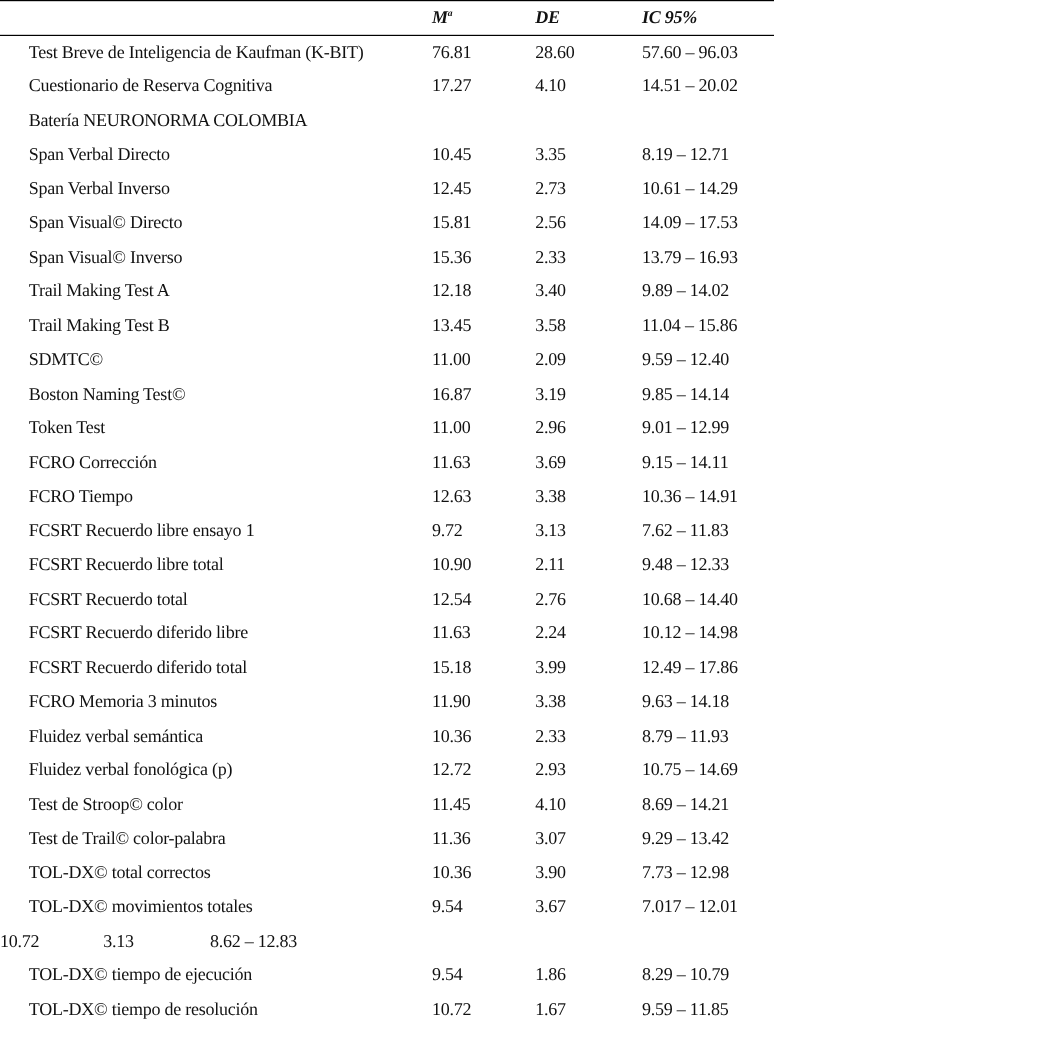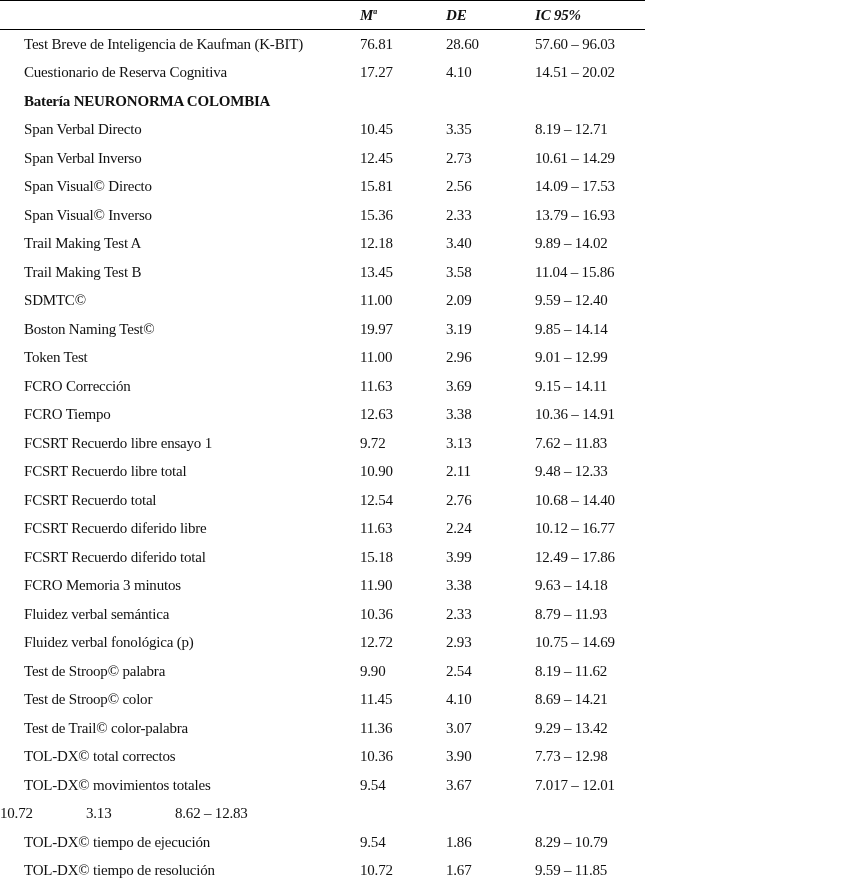--- a/index.html
+++ b/index.html
@@ -6,21 +6,21 @@
   body { width: 864px; height: 887px; overflow: hidden; position: relative;
          font-family: "Liberation Serif", "DejaVu Serif", serif; color: #111; }
   .table-wrap { position: absolute; left: 0; top: 0; width: 645px; }
   .rule { height: 1px; background: #000; width: 645px; }
   .row { display: flex; align-items: center; height: 28.5px; font-size: 15px; letter-spacing: -0.2px; }
   .c0 { width: 360px; padding-left: 24px; box-sizing: border-box; white-space: nowrap; }
   .c1 { width: 86px; }
   .c2 { width: 89px; }
   .c3 { width: 110px; white-space: nowrap; }
   .head { height: 28px; font-weight: bold; font-style: italic; }
-  .section { font-weight: bold; }
+  .section { font-weight: normal; }
   sup { font-size: 8px; vertical-align: super; }
 </style>
 </head>
 <body>
 
 <div class="table-wrap">
   <div class="rule"></div>
   <div class="row head">
     <div class="c0"></div>
     <div class="c1"><span>M</span><sup>a</sup></div>
@@ -86,21 +86,21 @@
         <div class="c3">11.04 – 15.86</div>
       </div>
       <div class="row">
         <div class="c0">SDMTC©</div>
         <div class="c1">11.00</div>
         <div class="c2">2.09</div>
         <div class="c3">9.59 – 12.40</div>
       </div>
       <div class="row">
         <div class="c0">Boston Naming Test©</div>
-        <div class="c1">19.97</div>
+        <div class="c1">16.87</div>
         <div class="c2">3.19</div>
         <div class="c3">9.85 – 14.14</div>
       </div>
       <div class="row">
         <div class="c0">Token Test</div>
         <div class="c1">11.00</div>
         <div class="c2">2.96</div>
         <div class="c3">9.01 – 12.99</div>
       </div>
       <div class="row">
@@ -130,21 +130,21 @@
       <div class="row">
         <div class="c0">FCSRT Recuerdo total</div>
         <div class="c1">12.54</div>
         <div class="c2">2.76</div>
         <div class="c3">10.68 – 14.40</div>
       </div>
       <div class="row">
         <div class="c0">FCSRT Recuerdo diferido libre</div>
         <div class="c1">11.63</div>
         <div class="c2">2.24</div>
-        <div class="c3">10.12 – 16.77</div>
+        <div class="c3">10.12 – 14.98</div>
       </div>
       <div class="row">
         <div class="c0">FCSRT Recuerdo diferido total</div>
         <div class="c1">15.18</div>
         <div class="c2">3.99</div>
         <div class="c3">12.49 – 17.86</div>
       </div>
       <div class="row">
         <div class="c0">FCRO Memoria 3 minutos</div>
         <div class="c1">11.90</div>
@@ -157,26 +157,20 @@
         <div class="c2">2.33</div>
         <div class="c3">8.79 – 11.93</div>
       </div>
       <div class="row">
         <div class="c0">Fluidez verbal fonológica (p)</div>
         <div class="c1">12.72</div>
         <div class="c2">2.93</div>
         <div class="c3">10.75 – 14.69</div>
       </div>
       <div class="row">
-        <div class="c0">Test de Stroop© palabra</div>
-        <div class="c1">9.90</div>
-        <div class="c2">2.54</div>
-        <div class="c3">8.19 – 11.62</div>
-      </div>
-      <div class="row">
         <div class="c0">Test de Stroop© color</div>
         <div class="c1">11.45</div>
         <div class="c2">4.10</div>
         <div class="c3">8.69 – 14.21</div>
       </div>
       <div class="row">
         <div class="c0">Test de Trail© color-palabra</div>
         <div class="c1">11.36</div>
         <div class="c2">3.07</div>
         <div class="c3">9.29 – 13.42</div>

